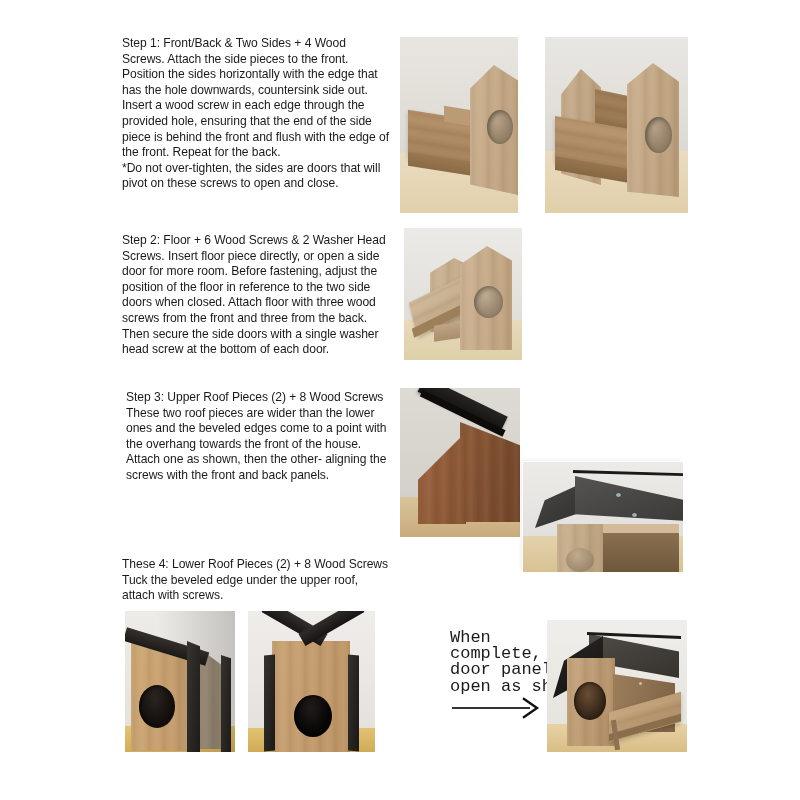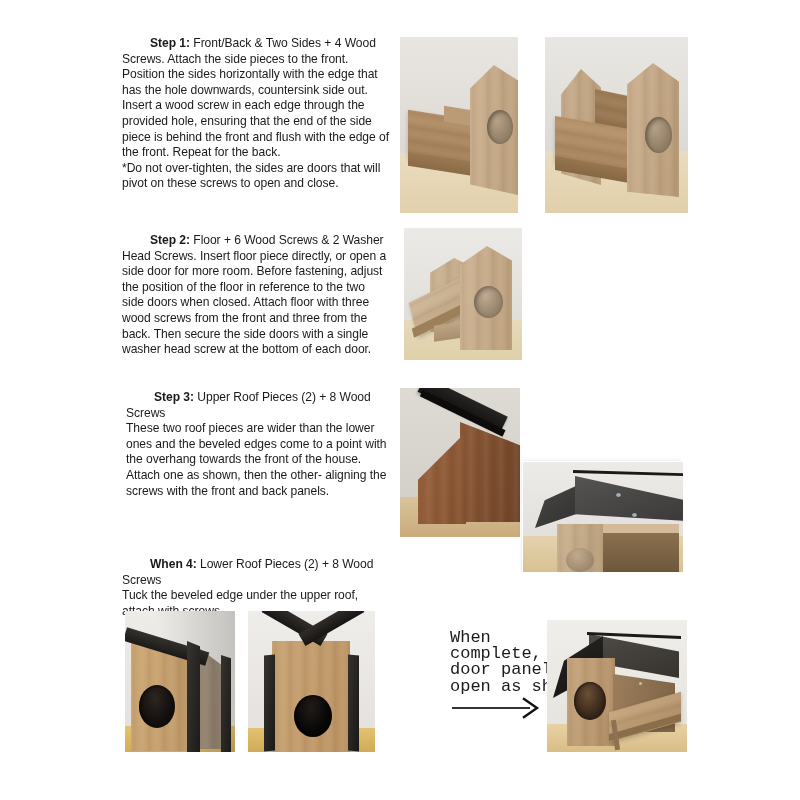--- a/index.html
+++ b/index.html
@@ -22,22 +22,21 @@
     position: absolute;
     width: 268px;
     font-family: "Liberation Sans", sans-serif;
     font-size: 12.1px;
     line-height: 15.6px;
     color: #1a1a1a;
     letter-spacing: -0.05px;
     white-space: pre-wrap;
   }
   .step-label {
-    font-weight: bold;
-    margin-left: 28px;
+    font-weight: normal;
   }
   .caption {
     position: absolute;
     font-family: Liberation Mono, monospace;
     font-size: 17px;
     line-height: 16.2px;
     color: #1a1a1a;
     white-space: pre-wrap;
   }
 
@@ -94,21 +93,21 @@
 <div id="page">
 
   <div class="step-text" style="left:122px; top:36px;"><span class="step-label">Step 1:</span><span> Front/Back &amp; Two Sides + 4 Wood Screws. Attach the side pieces to the front. Position the sides horizontally with the edge that has the hole downwards, countersink side out. Insert a wood screw in each edge through the provided hole, ensuring that the end of the side piece is behind the front and flush with the edge of the front. Repeat for the back.
 *Do not over-tighten, the sides are doors that will pivot on these screws to open and close.</span></div>
 
   <div class="step-text" style="left:122px; top:233px;"><span class="step-label">Step 2:</span><span> Floor + 6 Wood Screws &amp; 2 Washer Head Screws. Insert floor piece directly, or open a side door for more room. Before fastening, adjust the position of the floor in reference to the two side doors when closed. Attach floor with three wood screws from the front and three from the back. Then secure the side doors with a single washer head screw at the bottom of each door.</span></div>
 
   <div class="step-text" style="left:126px; top:390px;"><span class="step-label">Step 3:</span><span> Upper Roof Pieces (2) + 8 Wood Screws
 These two roof pieces are wider than the lower ones and the beveled edges come to a point with the overhang towards the front of the house. Attach one as shown, then the other- aligning the screws with the front and back panels.</span></div>
 
-  <div class="step-text" style="left:122px; top:557px;"><span class="step-label">When 4:</span><span> Lower Roof Pieces (2) + 8 Wood Screws
+  <div class="step-text" style="left:122px; top:557px;"><span class="step-label">These 4:</span><span> Lower Roof Pieces (2) + 8 Wood Screws
 Tuck the beveled edge under the upper roof, attach with screws.</span></div>
 
   <div class="caption" style="left:450px; top:630px;">When
 complete, the
 door panels
 open as shown.</div>
 
   <svg class="arrow" style="left:450px; top:697px;" width="92" height="22" viewBox="0 0 92 22">
     <line x1="2" y1="11" x2="80" y2="11" stroke="#333" stroke-width="1.8"></line>
     <polyline points="74,2 87,11 74,20" fill="none" stroke="#111" stroke-width="2.4" stroke-linecap="square"></polyline>

